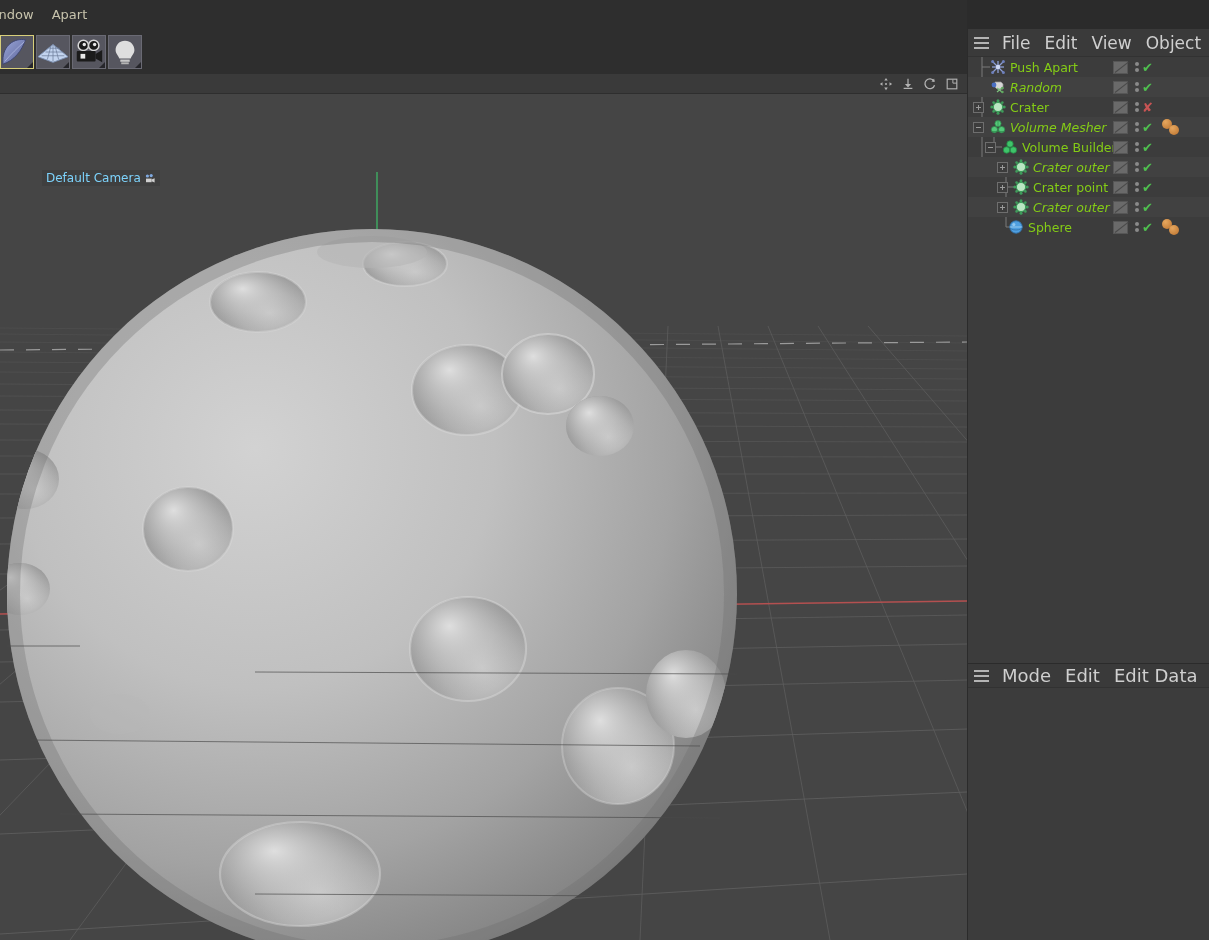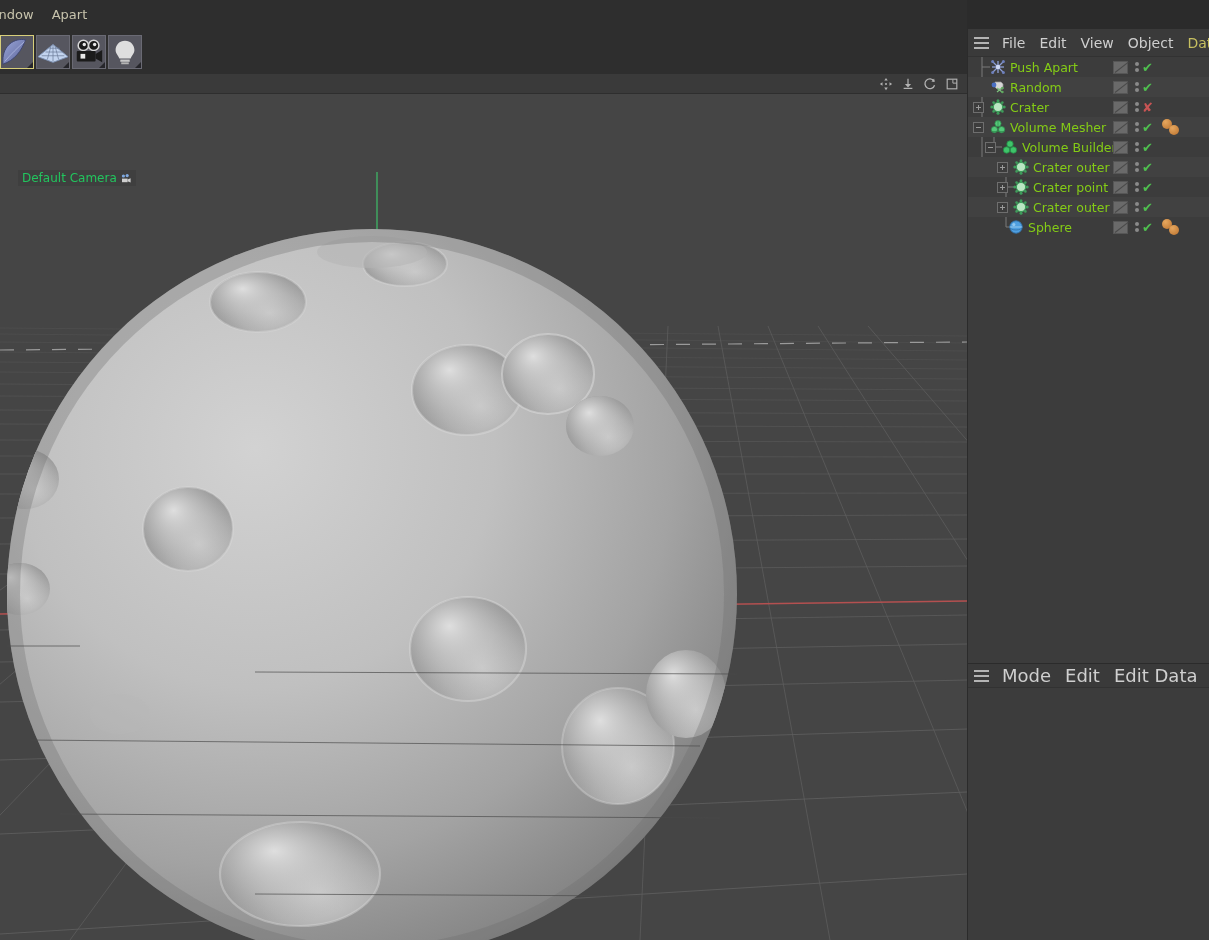--- a/index.html
+++ b/index.html
@@ -48,51 +48,51 @@
   #vp-header {
     position: absolute; left: 0; top: 0; width: 100%; height: 20px;
     background: #3a3a3a; border-bottom: 1px solid #2e2e2e;
   }
   #vp-navicons {
     position: absolute; right: 8px; top: 2px; height: 16px;
     display: flex; gap: 8px; align-items: center;
   }
   #vp-navicons .ni { width: 14px; height: 14px; opacity: .85; }
   #cam-label {
-    position: absolute; left: 18px; top: 96px;
-    color: #22c55e; font-size: 12px;
+    position: absolute; left: 42px; top: 96px;
+    color: #7dd3fc; font-size: 12px;
     display: flex; align-items: center; gap: 4px;
     background: rgba(62,62,62,.75); padding: 1px 4px;
   }
   #vp-canvas { position: absolute; inset: 0; }
 
   
   #objmgr {
     position: absolute; left: 967px; top: 29px; width: 242px; height: 634px;
     background: #3c3c3c; border-left: 1px solid #2b2b2b;
   }
   #om-bar {
     height: 28px; background: #3a3a3a; display: flex; align-items: center;
     padding-left: 6px; border-bottom: 1px solid #323232;
   }
   .hamburger { width: 15px; height: 11px; margin-right: 6px; flex: none; }
   .hamburger span {
     display: block; height: 2px; background: #b4b4b4; margin-bottom: 3px;
   }
   #om-bar .mi {
-    color: #cfcfcf; font-size: 14px; padding: 0 7px; white-space: nowrap;
+    color: #cfcfcf; font-size: 17px; padding: 0 7px; white-space: nowrap;
   }
   #om-bar .mi.hl { color: #c6bf60; }
 
   #om-tree { position: relative; width: 100%; }
   .orow {
     position: relative; height: 20px; display: flex; align-items: center;
     width: 100%;
   }
-  .orow.alt { background: #414141; }
+  .orow.alt { background: #414141; font-style: italic; }
   .orow .indent { flex: none; }
   .tw {
     width: 11px; height: 11px; border: 1px solid #6e6e6e;
     position: relative; flex: none; margin-right: 2px; background: #3c3c3c;
   }
   .tw::before, .tw::after {
     content: ""; position: absolute; background: #9a9a9a;
   }
   .tw::before { left: 2px; top: 4px; width: 5px; height: 1px; }
   .tw.plus::after { left: 4px; top: 2px; width: 1px; height: 5px; }

